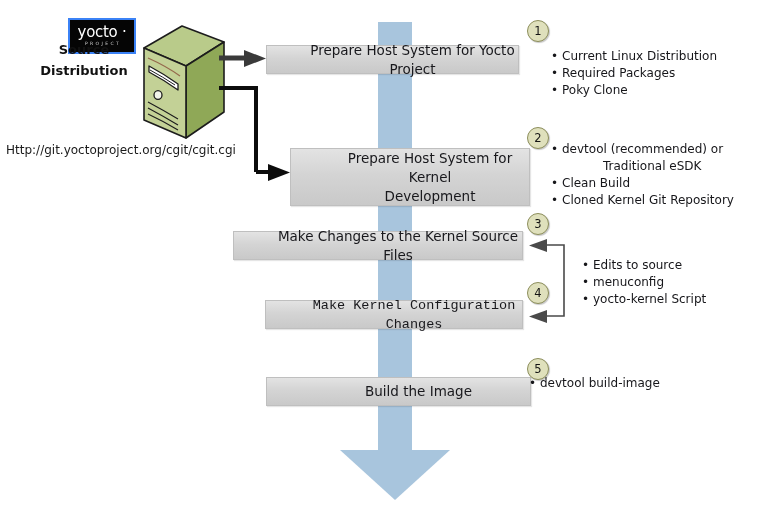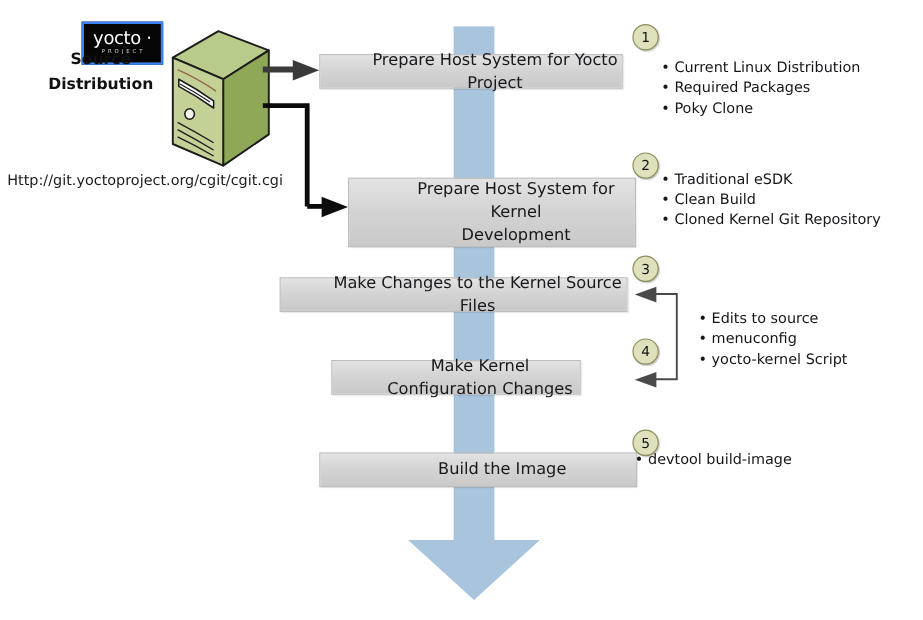--- a/index.html
+++ b/index.html
@@ -80,21 +80,21 @@
     text-align: center;
     font-size: 13.5px;
     color: #18181c;
     line-height: 19px;
     box-shadow: 1px 1px 1px rgba(0,0,0,0.10);
     padding-left: 40px;
   }
   #box-1 { left: 266px; top: 45px;  width: 253px; height: 29px; }
   #box-2 { left: 290px; top: 148px; width: 240px; height: 58px; }
   #box-3 { left: 233px; top: 231px; width: 290px; height: 29px; }
-  #box-4 { left: 276px; top: 300px; width: 208px; height: 29px; }
+  #box-4 { left: 265px; top: 300px; width: 258px; height: 29px; font-family: Liberation Mono, monospace; }
   #box-5 { left: 266px; top: 377px; width: 265px; height: 29px; }
 
   
   #blue-spine {
     left: 378px; top: 22px;
     width: 34px; height: 430px;
     background: #a8c5dd;
   }
   #blue-arrowhead {
     left: 340px; top: 450px;
@@ -137,21 +137,21 @@
     position: relative;
     padding-left: 11px;
     white-space: nowrap;
   }
   .bullets li::before {
     content: "\2022";
     position: absolute;
     left: 0; top: 0;
     color: #16161a;
   }
-  .bullets li .wrap2 { display: block; padding-left: 0px; }
+  .bullets li .wrap2 { display: block; padding-left: 0px; margin-left: 41px; }
   #bullets-1 { left: 551px; top: 28px; margin-top: 20px; }
   #bullets-2 { left: 551px; top: 141px; }
   #bullets-3 { left: 582px; top: 257px; }
   #bullets-5 { left: 529px; top: 375px; }
   .ital { font-style: italic; }
 </style>
 </head>
 <body>
 
 <div id="canvas">
@@ -250,20 +250,21 @@
   </div>
 
   <ul class="abs bullets" id="bullets-1">
     <li>Current Linux Distribution</li>
     <li>Required Packages</li>
     <li>Poky Clone</li>
   </ul>
 
   <ul class="abs bullets" id="bullets-2">
     <li>
+      <span>devtool (recommended) or</span>
       <span class="wrap2">Traditional eSDK</span>
     </li>
     <li>Clean Build</li>
     <li>Cloned Kernel Git Repository</li>
   </ul>
 
   <ul class="abs bullets" id="bullets-3">
     <li>Edits to source</li>
     <li>menuconfig</li>
     <li>yocto-kernel Script</li>

